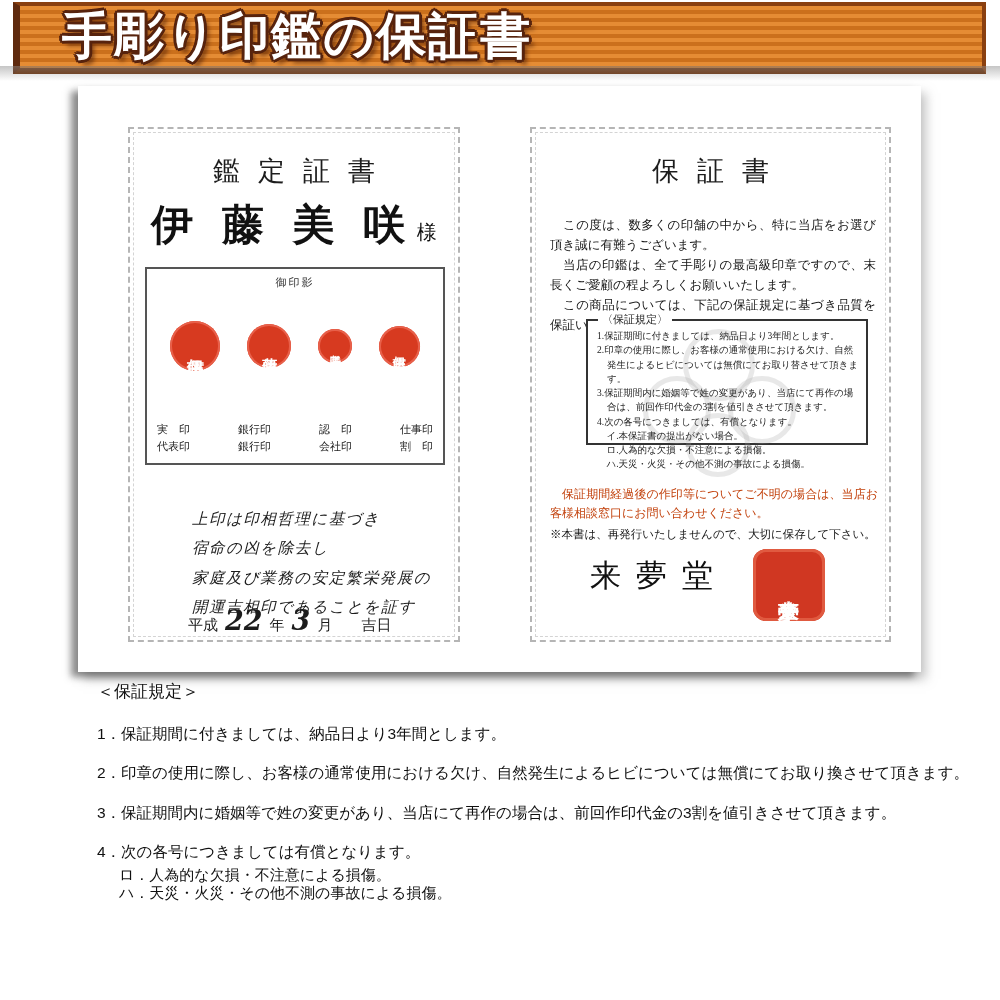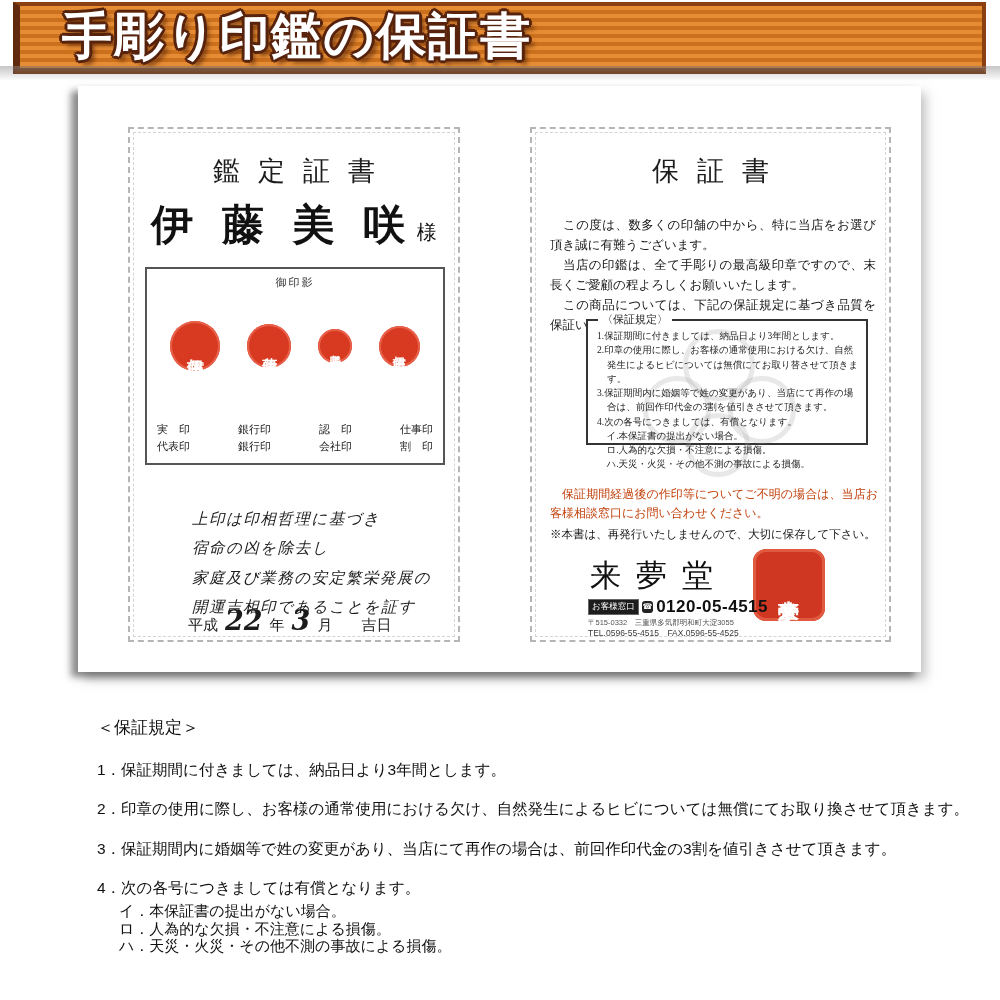--- a/index.html
+++ b/index.html
@@ -85,21 +85,21 @@
   .contact{position:absolute;left:56px;top:468px;width:180px;}
   .contact-row{display:flex;align-items:center;gap:3px;}
   .cust-label{background:#1c1c1c;color:#fff;font-size:8.5px;padding:1px 3px;border:1px solid #666;white-space:nowrap;}
   .fd-icon{width:16px;height:12px;background:#222;border-radius:3px;color:#fff;font-size:8px;
         line-height:12px;text-align:center;}
   .fd-number{font-weight:bold;font-size:17px;color:#111;letter-spacing:.5px;white-space:nowrap;}
   .addr{font-size:7.5px;color:#555;margin-top:1px;white-space:nowrap;}
   .telfax{font-size:8.5px;color:#3a3a3a;white-space:nowrap;}
 
   
-  .terms{position:absolute;left:97px;top:716px;width:874px;color:#101010;}
+  .terms{position:absolute;left:97px;top:680px;width:874px;color:#101010;}
   .terms-heading{font-size:17px;margin:0 0 21px 0;}
   .term{font-size:15.5px;line-height:1.32;margin:0 0 19px 0;}
   .term-4{margin-bottom:3px;}
   .sub{font-size:15px;line-height:1.18;margin-left:22px;}
 </style>
 </head>
 <body>
 
 <div class="page">
 
@@ -189,36 +189,26 @@
           <div>　ロ.人為的な欠損・不注意による損傷。</div>
           <div>　ハ.天災・火災・その他不測の事故による損傷。</div>
         </div>
       </div>
       <div class="afterbox">　保証期間経過後の作印等についてご不明の場合は、当店お客様相談窓口にお問い合わせください。</div>
       <div class="note">※本書は、再発行いたしませんので、大切に保存して下さい。</div>
       <div class="shop-name">来夢堂</div>
       <div class="company-seal">
         <span>来夢堂</span>
       </div>
-      <div class="contact">
-        <div class="contact-row">
-          <span class="cust-label">お客様窓口</span>
-          <span class="fd-icon">☎</span>
-          <span class="fd-number">0120-05-4515</span>
-        </div>
-        <div class="addr">〒515-0332　三重県多気郡明和町大淀3055</div>
-        <div class="telfax">TEL.0596-55-4515　FAX.0596-55-4525</div>
-      </div>
     </div>
   </div>
 
   <div class="terms">
     <div class="terms-heading">＜保証規定＞</div>
     <div class="term">1．保証期間に付きましては、納品日より3年間とします。</div>
     <div class="term">2．印章の使用に際し、お客様の通常使用における欠け、自然発生によるヒビについては無償にてお取り換させて頂きます。</div>
     <div class="term">3．保証期間内に婚姻等で姓の変更があり、当店にて再作の場合は、前回作印代金の3割を値引きさせて頂きます。</div>
     <div class="term term-4">4．次の各号につきましては有償となります。</div>
-    <div class="sub">イ．本保証書の提出がない場合。</div>
     <div class="sub">ロ．人為的な欠損・不注意による損傷。</div>
     <div class="sub">ハ．天災・火災・その他不測の事故による損傷。</div>
   </div>
 
 </div>
 
 </body></html>

